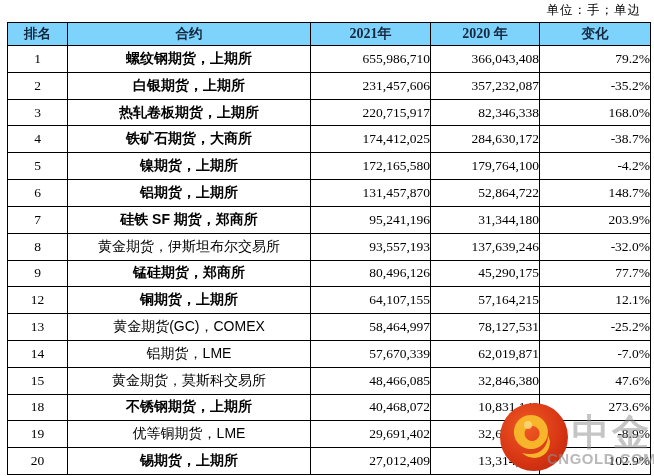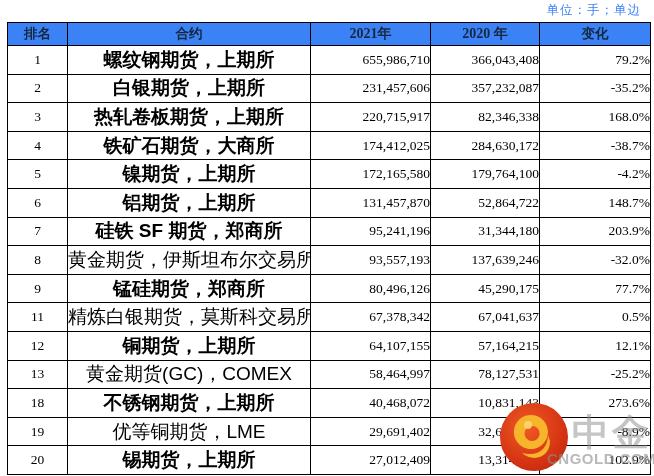--- a/index.html
+++ b/index.html
@@ -2,38 +2,38 @@
 <html><head>
 <meta charset="utf-8">
 <style>
   html,body { margin:0; padding:0; }
   body {
     width:654px; height:476px; position:relative; overflow:hidden;
     background:#ffffff; font-family:"Liberation Sans","DejaVu Sans",sans-serif;
   }
   .unit-note {
     position:absolute; top:2px; right:13px;
-    font-size:12.5px; color:#3b82f6; letter-spacing:1px;
+    font-size:12.5px; color:#000000; letter-spacing:1px;
   }
   table.vol-table {
     position:absolute; left:7px; top:22px; width:643px; height:453px;
     border-collapse:collapse; table-layout:fixed;
   }
   .vol-table th, .vol-table td {
     border:1px solid #000; text-align:center; vertical-align:middle;
     padding:0; overflow:hidden; white-space:nowrap;
   }
   .vol-table thead th {
-    background:#3b82f6; color:#16283f; font-weight:bold;
+    background:#7dd3fc; color:#16283f; font-weight:bold;
     font-size:13.5px; height:22px;
   }
   .vol-table thead th.th-year { font-family:"Liberation Serif","DejaVu Serif",serif; font-size:14px;text-align:center; }
   .vol-table tbody tr { height:21.5px; }
   td.rank { font-family:"Liberation Serif","DejaVu Serif",serif; font-size:13.5px; color:#000; }
-  td.contract { font-size:19px; color:#000; font-weight:normal; }
+  td.contract { font-size:14px; color:#000; font-weight:normal; }
   td.contract.bold { font-weight:bold; }
   td.num { font-family:"Liberation Serif","DejaVu Serif",serif; font-size:13.5px; color:#000;text-align:right; }
   
   col.c-rank { width:60px; }
   col.c-contract { width:243px; }
   col.c-2021 { width:120px; }
   col.c-2020 { width:109px; }
   col.c-change { width:111px; }
   
   .watermark { position:absolute; left:0; top:0; width:654px; height:476px; pointer-events:none; z-index:5; }
@@ -134,39 +134,46 @@
         <td class="num">-32.0%</td>
       </tr>
       <tr>
         <td class="rank">9</td>
         <td class="contract bold">锰硅期货，郑商所</td>
         <td class="num">80,496,126</td>
         <td class="num">45,290,175</td>
         <td class="num">77.7%</td>
       </tr>
       <tr>
-        <td class="rank">11</td>
-        <td class="contract">精炼白银期货，莫斯科交易所</td>
-        <td class="num">67,378,342</td>
-        <td class="num">67,041,637</td>
-        <td class="num">0.5%</td>
-      </tr>
-      <tr>
         <td class="rank">12</td>
         <td class="contract bold">铜期货，上期所</td>
         <td class="num">64,107,155</td>
         <td class="num">57,164,215</td>
         <td class="num">12.1%</td>
       </tr>
       <tr>
         <td class="rank">13</td>
         <td class="contract">黄金期货(GC)，COMEX</td>
         <td class="num">58,464,997</td>
         <td class="num">78,127,531</td>
         <td class="num">-25.2%</td>
+      </tr>
+      <tr>
+        <td class="rank">14</td>
+        <td class="contract">铝期货，LME</td>
+        <td class="num">57,670,339</td>
+        <td class="num">62,019,871</td>
+        <td class="num">-7.0%</td>
+      </tr>
+      <tr>
+        <td class="rank">15</td>
+        <td class="contract">黄金期货，莫斯科交易所</td>
+        <td class="num">48,466,085</td>
+        <td class="num">32,846,380</td>
+        <td class="num">47.6%</td>
       </tr>
       <tr>
         <td class="rank">18</td>
         <td class="contract bold">不锈钢期货，上期所</td>
         <td class="num">40,468,072</td>
         <td class="num">10,831,143</td>
         <td class="num">273.6%</td>
       </tr>
       <tr>
         <td class="rank">19</td>

